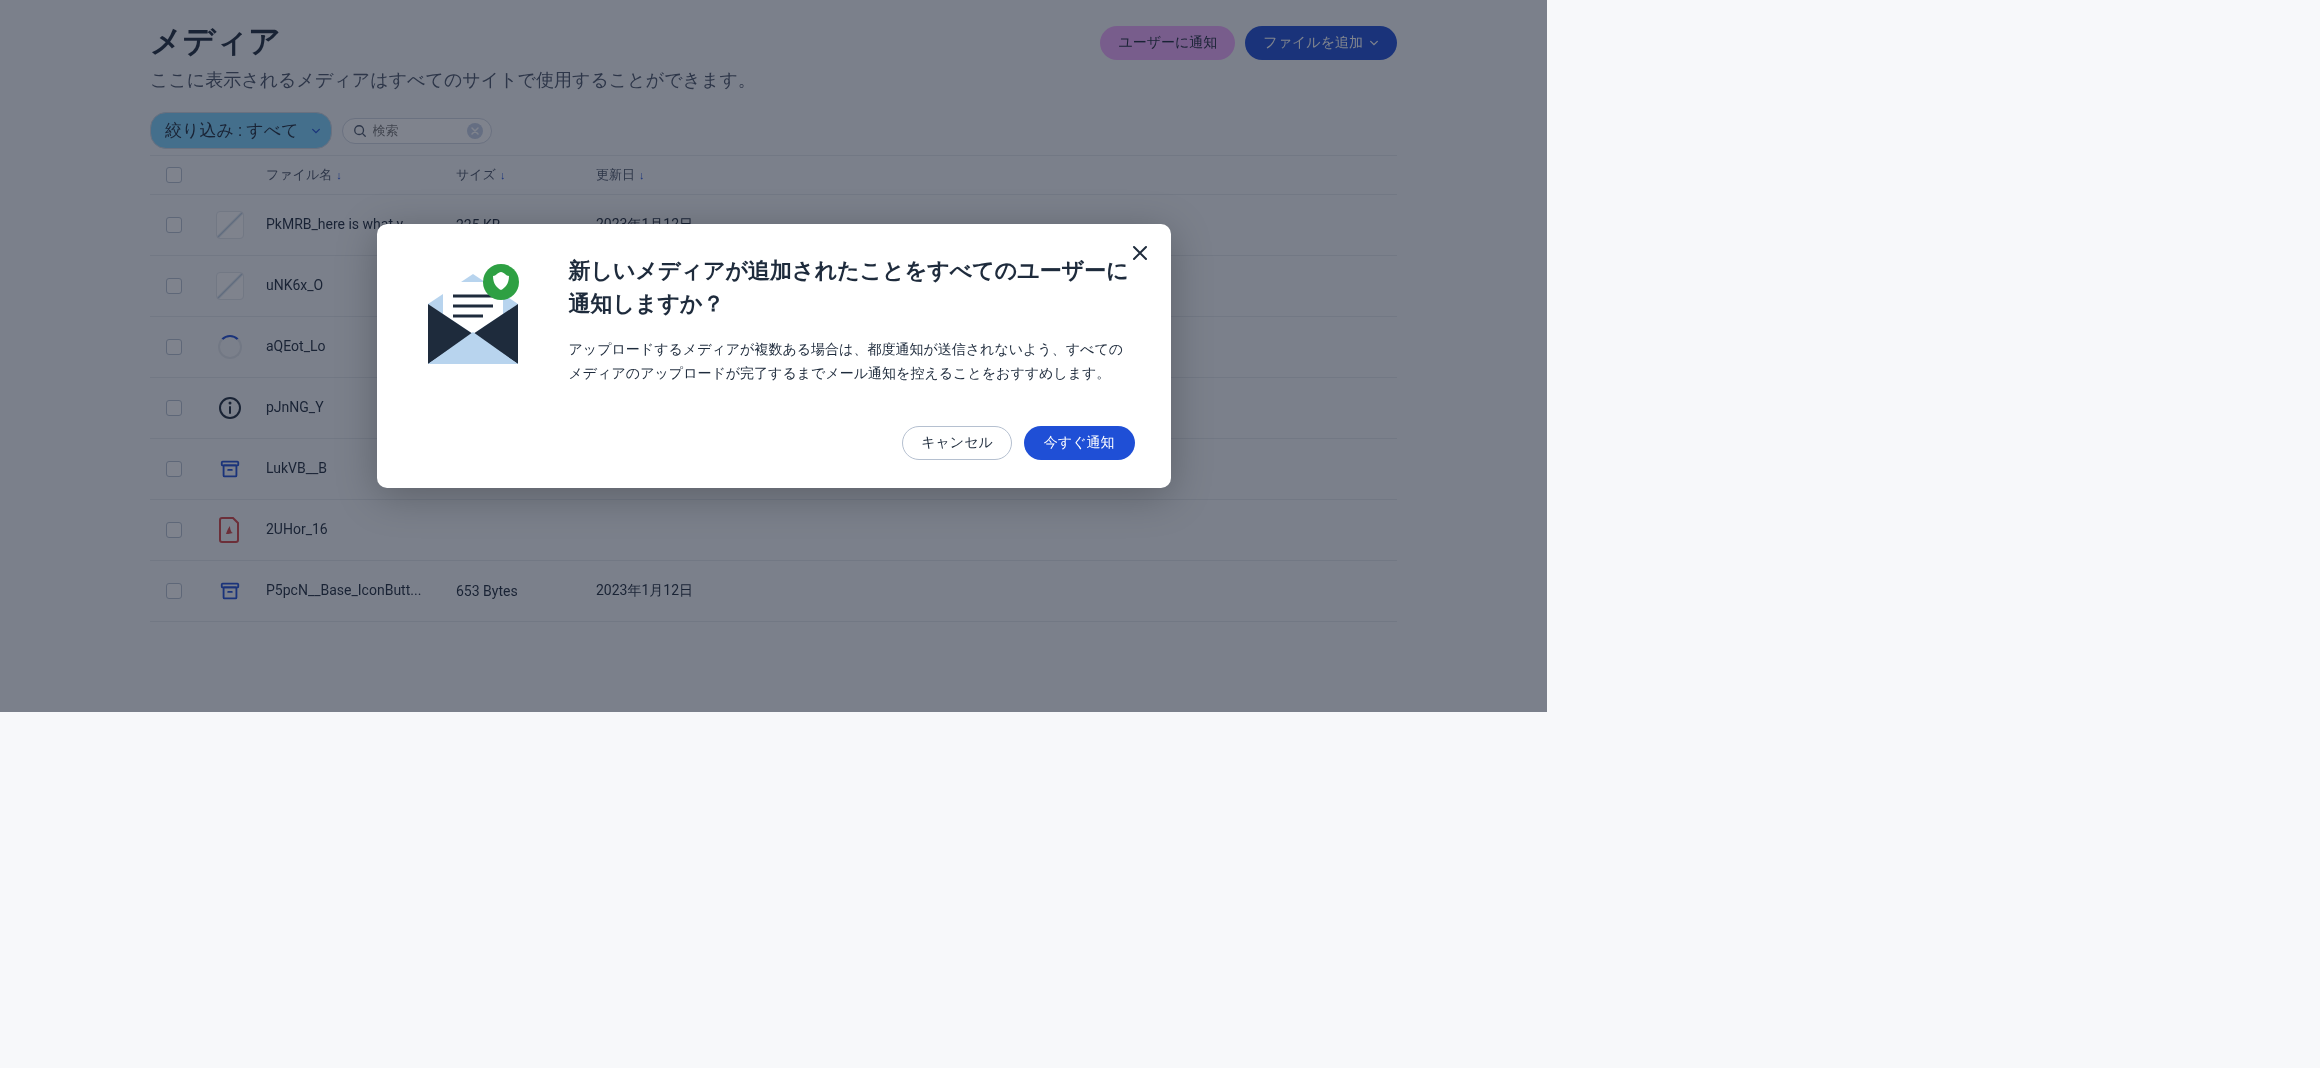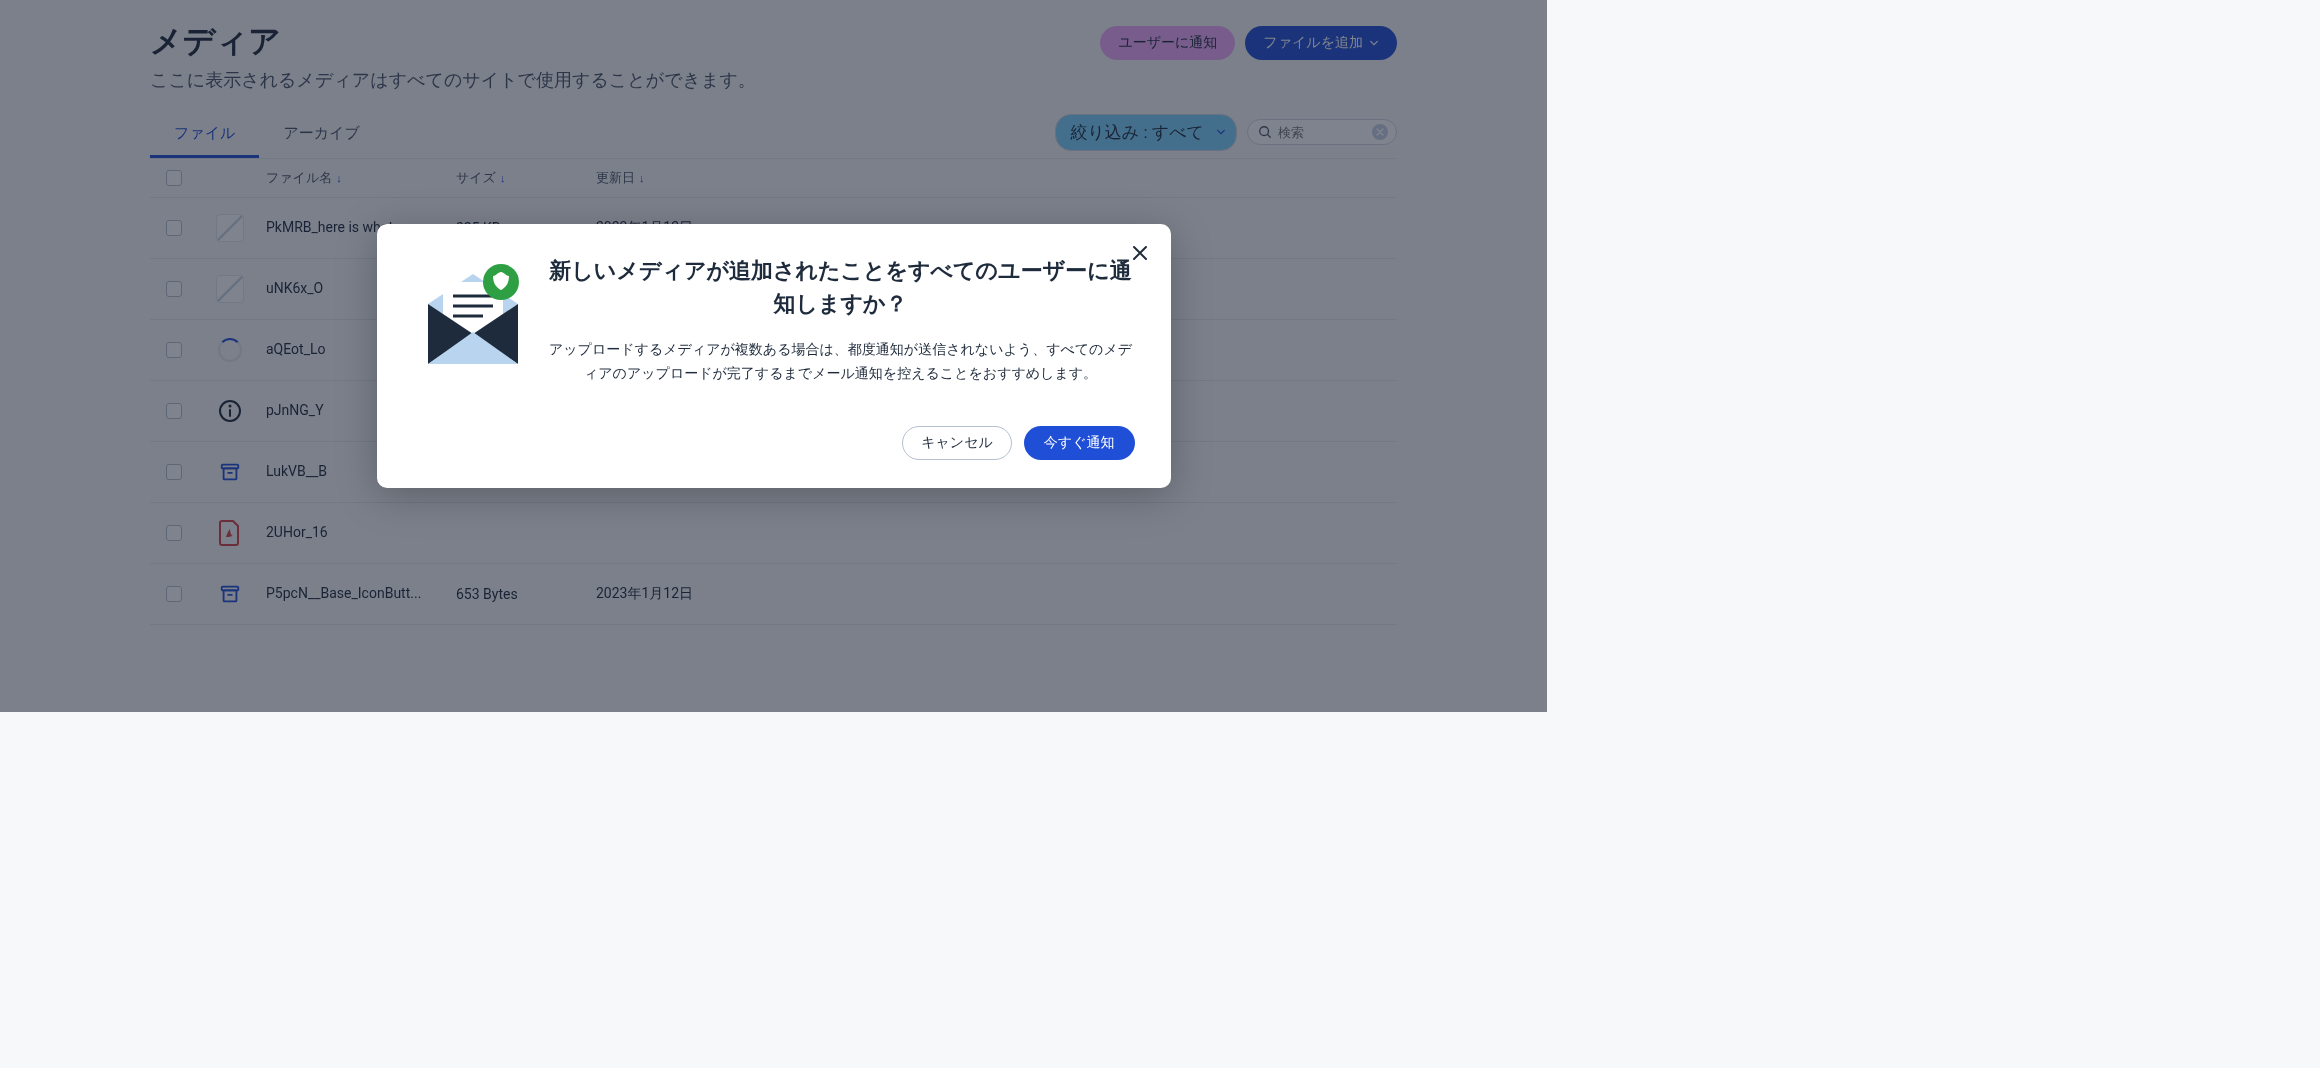--- a/index.html
+++ b/index.html
@@ -36,21 +36,21 @@
 .checkbox { width: 16px; height: 16px; border: 1.5px solid #b5c0d0; border-radius: 3px; background: #fff; }
 .thumb { width: 28px; height: 28px; border-radius: 4px; display: flex; align-items: center; justify-content: center; }
 .thumb-img { background: linear-gradient(135deg, #fff 45%, #bcd 50%, #fff 55%); border: 1px solid #e2e6ec; }
 .thumb-spinner { border: 2.5px solid #e2e6ec; border-top-color: #1f4fd6; border-radius: 50%; width: 24px; height: 24px; }
 .thumb-info { color: #1e2b3c; }
 .thumb-archive { color: #1f4fd6; }
 .thumb-pdf { color: #d64545; }
 .overlay { position: absolute; inset: 0; background: rgba(22, 30, 48, 0.55); display: flex; align-items: center; justify-content: center; }
 .modal { background: #fff; border-radius: 10px; width: 794px; padding: 30px 36px 28px; position: relative; box-shadow: 0 8px 40px rgba(0,0,0,0.25); }
 .modal-close { position: absolute; top: 20px; right: 22px; cursor: pointer; color: #1e2b3c; }
-.modal-body { display: flex; gap: 14px; align-items: flex-start; text-align: center; }
+.modal-body { display: flex; gap: 36px; align-items: flex-start; }
 .modal-icon { flex-shrink: 0; width: 120px; height: 120px; position: relative; }
 .modal-text { flex: 1; }
 .modal-title { font-size: 22px; font-weight: 700; color: #1e2b3c; line-height: 1.5; margin-bottom: 18px; }
 .modal-desc { font-size: 14px; color: #1e2b3c; line-height: 1.7; margin-bottom: 12px; }
 .modal-actions { display: flex; justify-content: flex-end; gap: 12px; margin-top: 28px; }
 .btn-outline { background: #fff; border: 1px solid #b5c0d0; color: #1e2b3c; border-radius: 18px; padding: 7px 18px; font-size: 14px; cursor: pointer; }
 .btn-solid { background: #1f4fd6; color: #fff; border: none; border-radius: 18px; padding: 7px 20px; font-size: 14px; cursor: pointer; }
 .fname { white-space: nowrap; overflow: hidden; text-overflow: ellipsis; max-width: 160px; display: inline-block; }
 </style>
 </head>
@@ -67,24 +67,20 @@
       <button class="btn btn-primary">
         <span>ファイルを追加</span>
         <svg class="chev-down" viewBox="0 0 12 12" fill="none">
             <path d="M2 4l4 4 4-4" stroke="#fff" stroke-width="1.5" stroke-linecap="round"></path>
           </svg>
       </button>
     </div>
   </div>
 
   <div class="tab-row">
-    <div class="tabs">
-      <div class="tab active">ファイル</div>
-      <div class="tab">アーカイブ</div>
-    </div>
     <div class="controls">
       <div class="filter-select">
         <span>絞り込み : すべて</span>
         <svg width="10" height="10" viewBox="0 0 12 12" fill="none" style="position:absolute;right:10px;">
             <path d="M2 4l4 4 4-4" stroke="#1f4fd6" stroke-width="1.5" stroke-linecap="round"></path>
           </svg>
       </div>
       <div class="search-wrap">
         <svg class="search-icon" viewBox="0 0 16 16" fill="none">
             <circle cx="7" cy="7" r="5" stroke="#4a5568" stroke-width="1.5"></circle>

